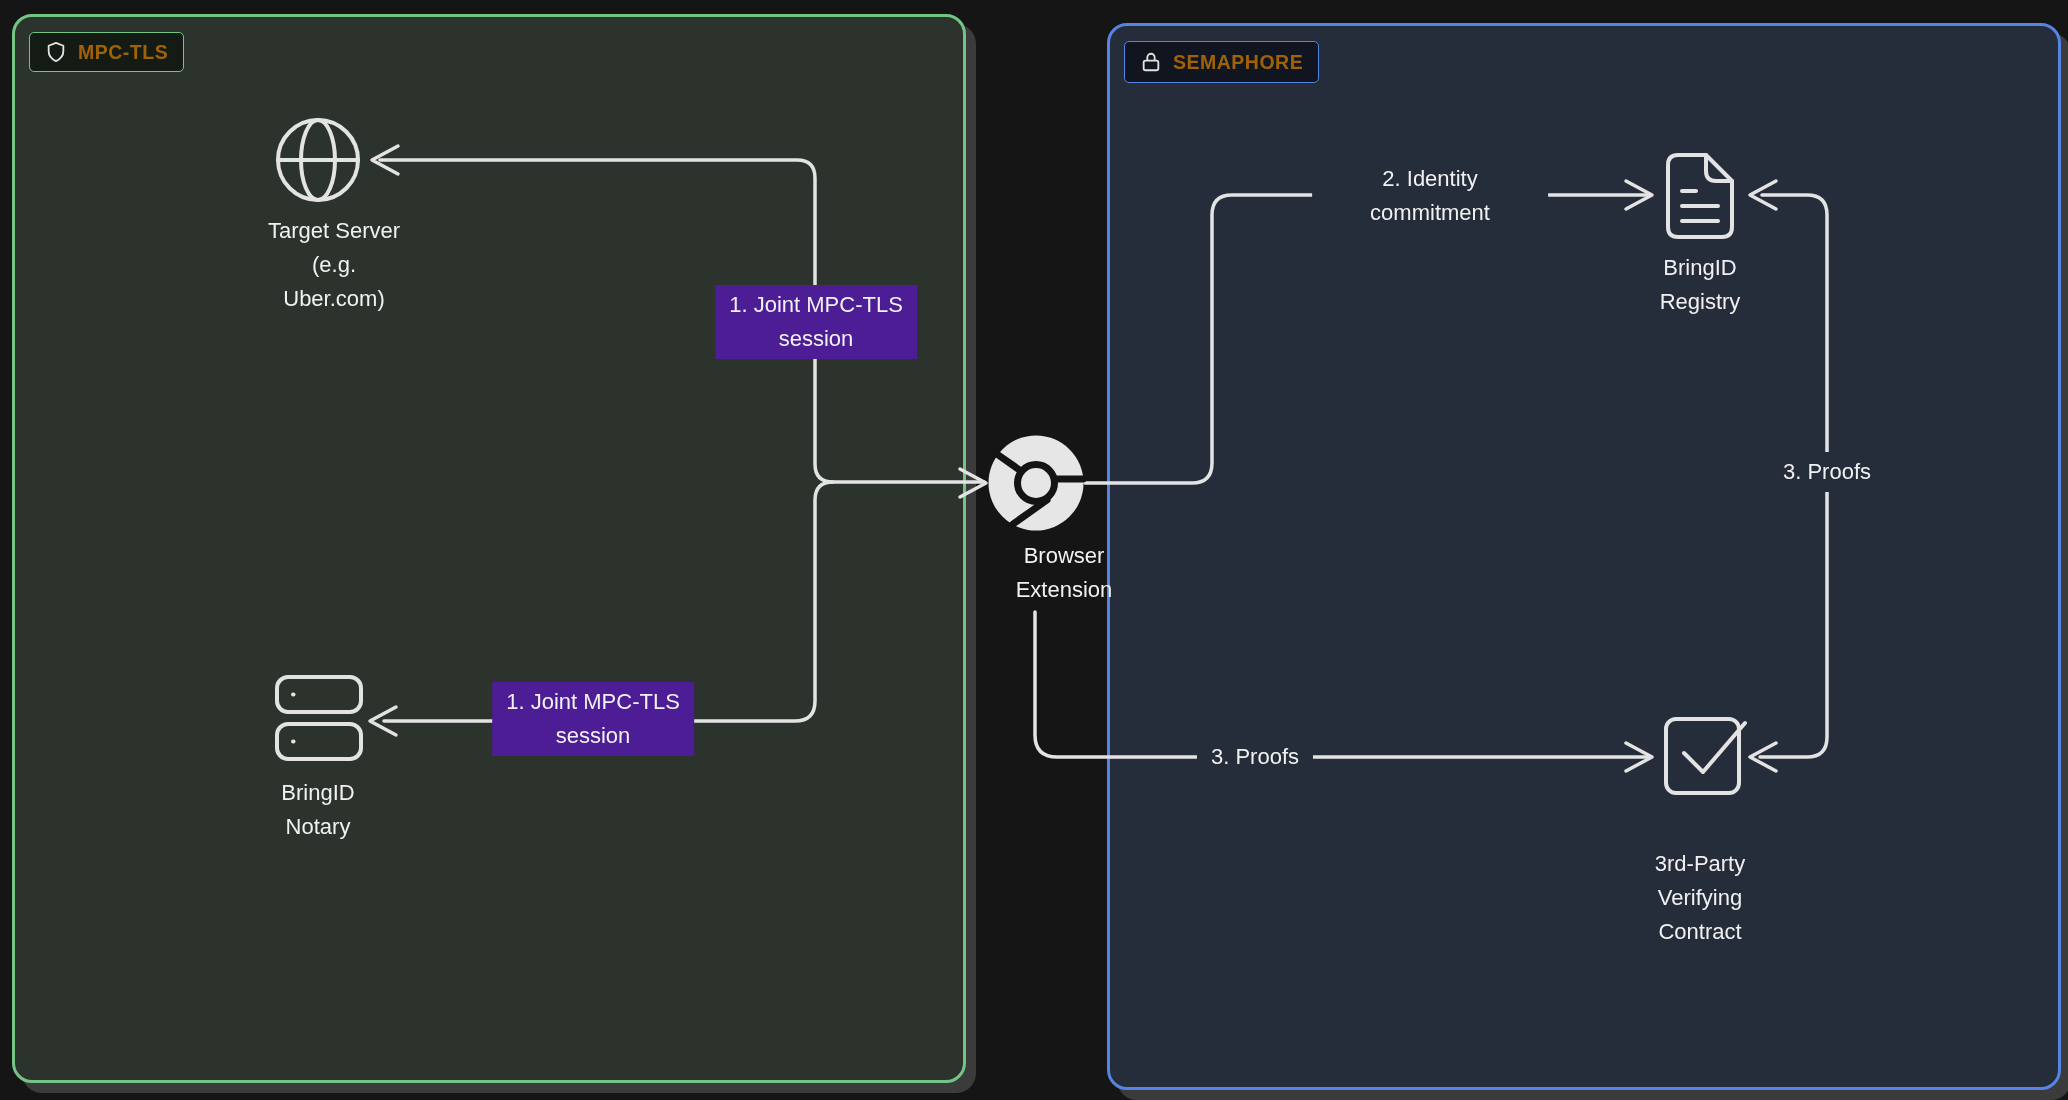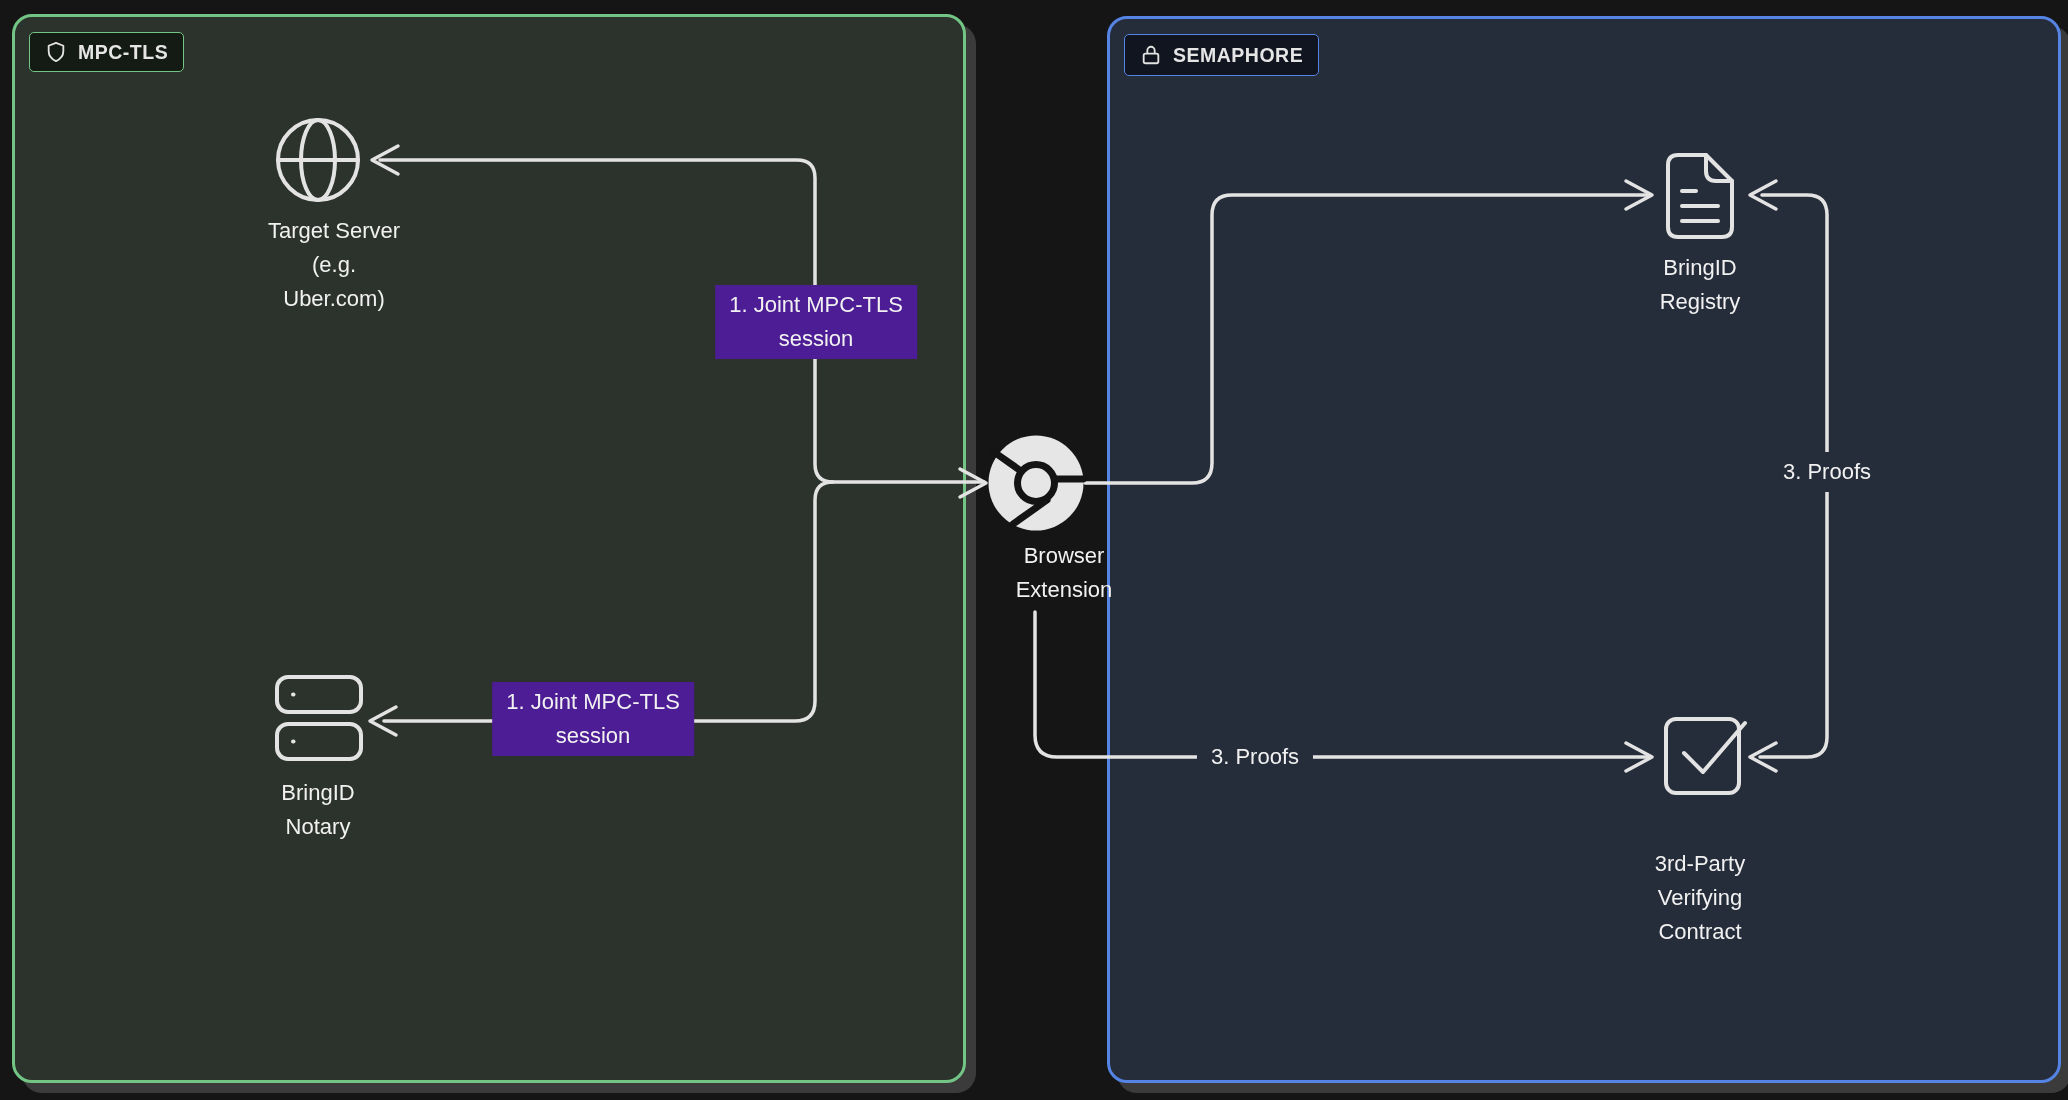--- a/index.html
+++ b/index.html
@@ -9,28 +9,28 @@
     font-family:"Liberation Sans", sans-serif;
     color:#f1f1f1;
   }
   
   .region{position:absolute;border-radius:20px;box-shadow:10px 10px 0 #3b3b3b;}
   .region.green{
     left:12px;top:14px;width:948px;height:1063px;
     background:#2c332c;border:3px solid #73c586;
   }
   .region.blue{
-    left:1107px;top:16px;width:948px;height:1061px;
+    left:1107px;top:23px;width:948px;height:1061px;
     background:#262d3a;border:3px solid #5584e4;
   }
   
   .badge{
     position:absolute;display:inline-flex;align-items:center;gap:11px;
     border-radius:5px;padding:0 15px;height:38px;
-    font-size:19.5px;font-weight:700;letter-spacing:.5px;color:#e5e5e5;
+    font-size:19.5px;font-weight:700;letter-spacing:.5px;color:#a16207;
   }
   .badge svg{flex:0 0 auto;}
   .badge.green-badge{left:14px;top:15px;background:#141a14;border:1.5px solid #73c586;}
   .badge.blue-badge{left:14px;top:15px;background:#10151f;border:1.5px solid #5584e4;height:40px;}
   
   svg.wires{position:absolute;left:0;top:0;pointer-events:none;}
   .wire{fill:none;stroke:#e3e3e3;stroke-width:3.5;stroke-linecap:round;stroke-linejoin:round;}
   .icon-stroke{fill:none;stroke:#e3e3e3;stroke-width:4;stroke-linecap:round;stroke-linejoin:round;}
   
   .lbl{
@@ -141,16 +141,18 @@
   <div class="lbl" id="lbl-registry">BringID
 Registry</div>
   <div class="lbl" id="lbl-contract">3rd-Party
 Verifying
 Contract</div>
 
   <div class="lbl edge-lbl on-green" id="lbl-mpc1">1. Joint MPC-TLS
 session</div>
   <div class="lbl edge-lbl on-green" id="lbl-mpc2">1. Joint MPC-TLS
 session</div>
+  <div class="lbl edge-lbl on-blue" id="lbl-identity">2. Identity
+commitment</div>
   <div class="lbl edge-lbl on-blue" id="lbl-proofs-bottom">3. Proofs</div>
   <div class="lbl edge-lbl on-blue" id="lbl-proofs-right">3. Proofs</div>
 
 </div>
 
 </body></html>

